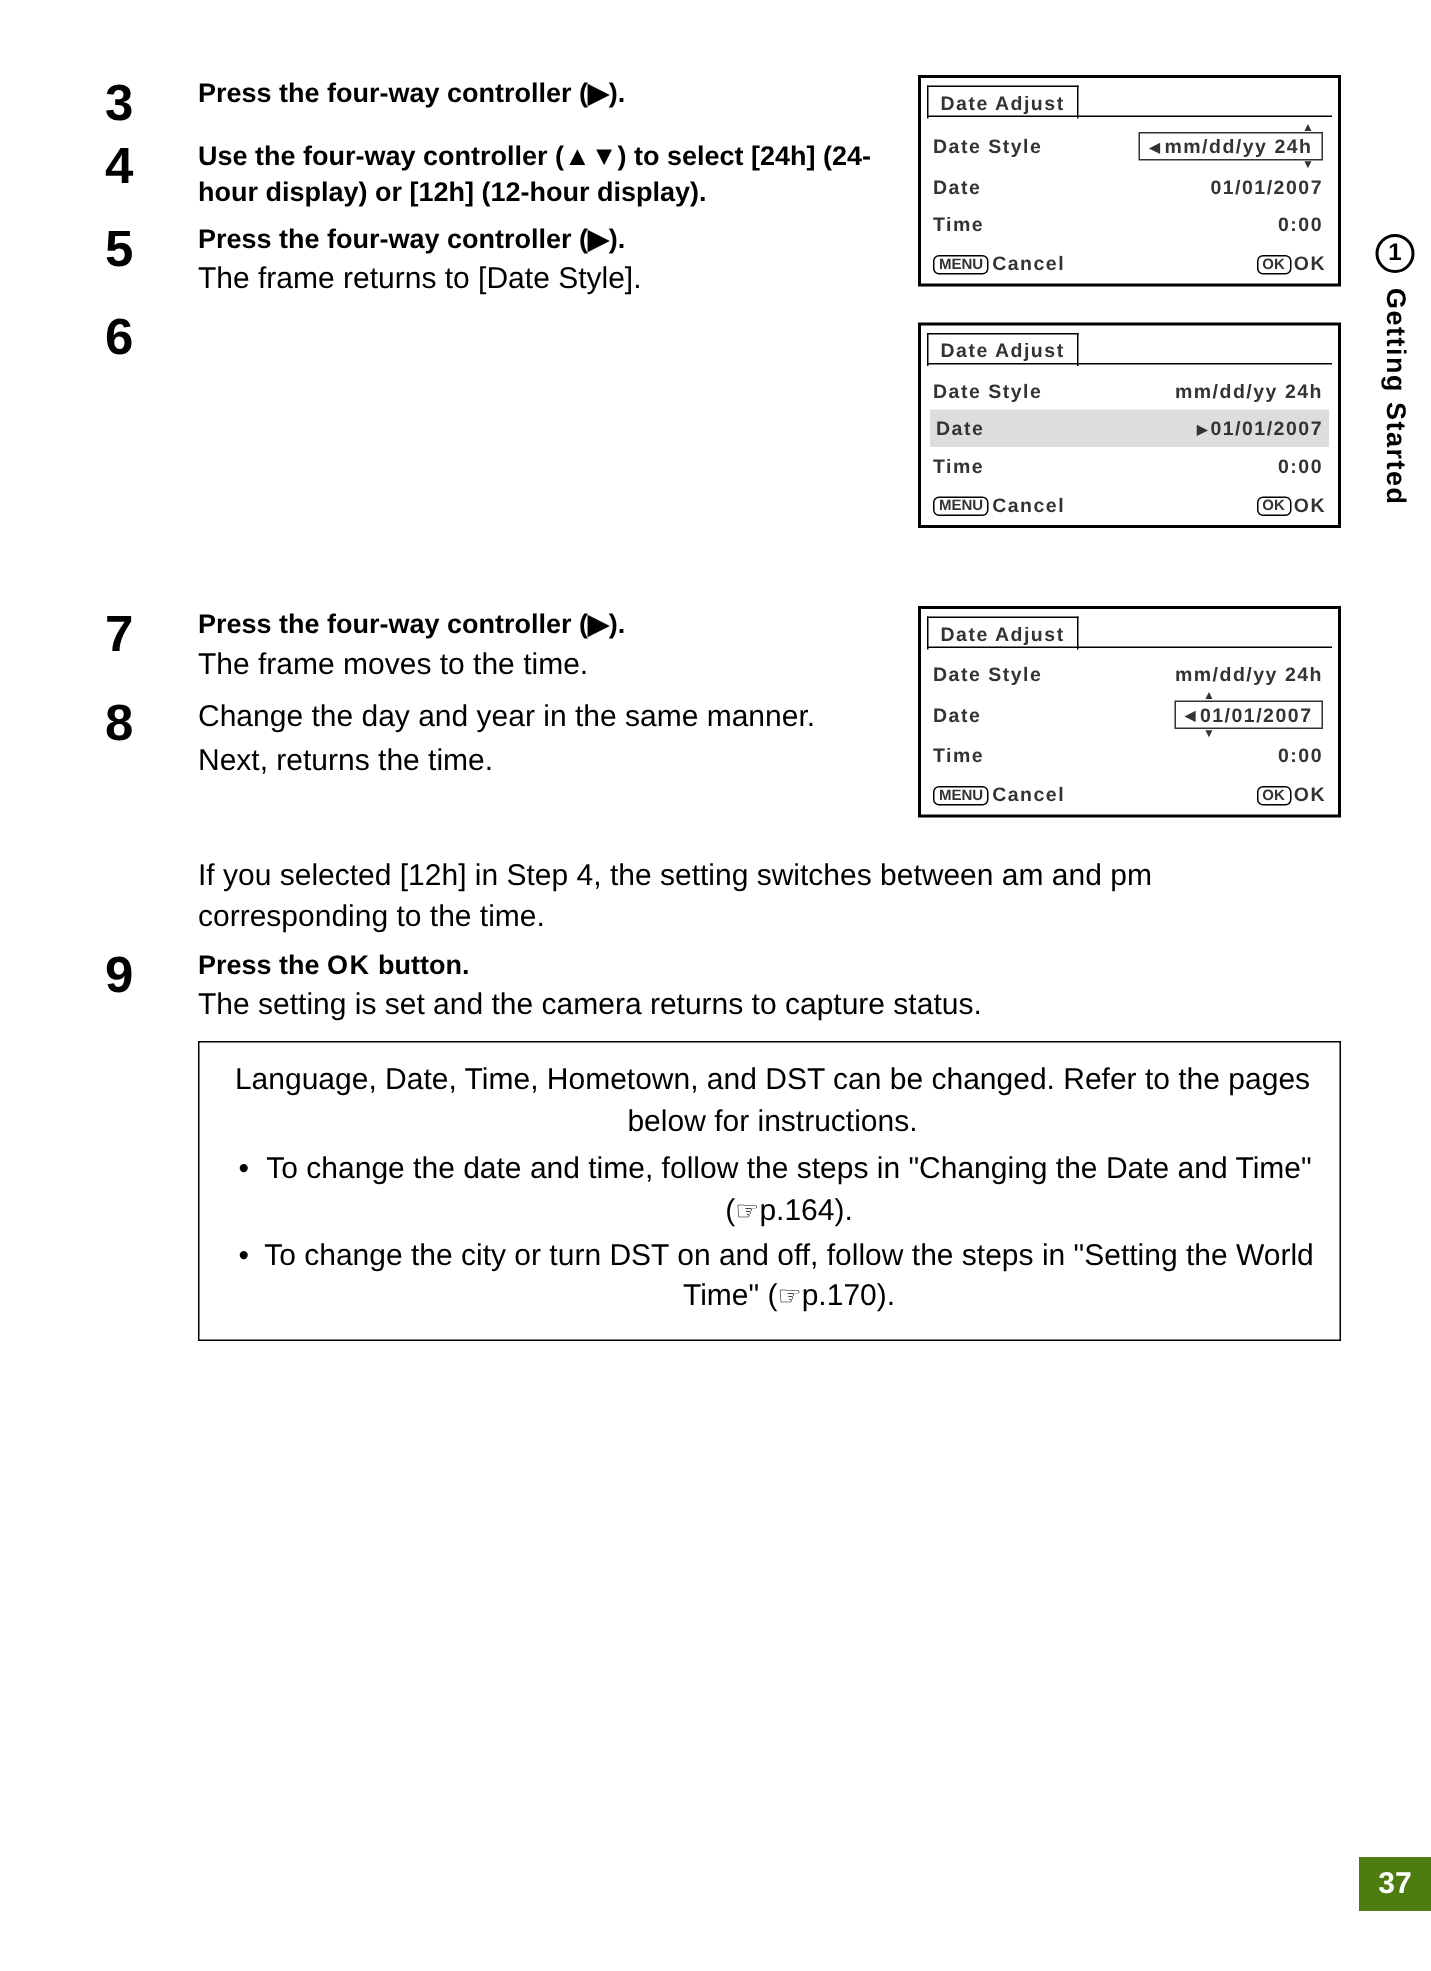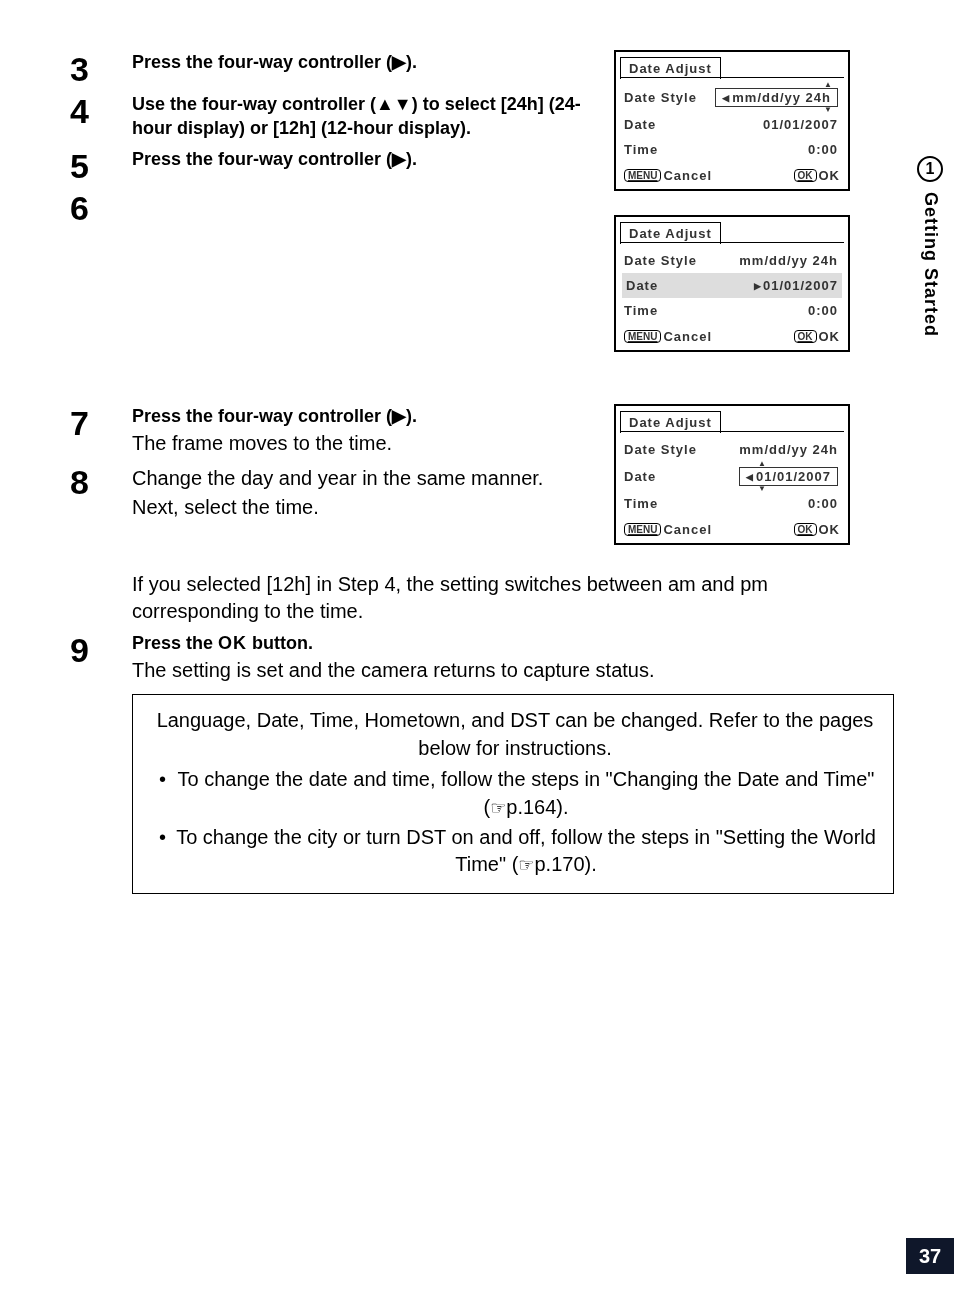--- a/index.html
+++ b/index.html
@@ -39,21 +39,21 @@
     font-size: 18px;
     letter-spacing: 1px;
     margin: 0 auto;
   }
   .page-num-bar {
     position: absolute;
     right: 0;
     bottom: 40px;
     width: 48px;
     height: 36px;
-    background: #0f172a;
+    background: #4d7c0f;
     color: #fff;
     font-weight: bold;
     font-size: 20px;
     display:flex; align-items:center; justify-content:center;
   }
 
   .step-row { display: flex; align-items: flex-start; margin-bottom: 6px; }
   .step-num {
     width: 62px;
     font-size: 34px;
@@ -65,21 +65,21 @@
   .step-body { flex: 1; padding-right: 8px; }
   .step-title { font-size: 18px; font-weight: bold; line-height: 1.35; }
   .step-desc { font-size: 20px; line-height: 1.35; margin-top: 2px; }
 
   .main-col { width: 530px; }
   .two-col { display:flex; gap:14px; }
   .right-col { flex:0 0 auto; }
 
   .lcd {
     border: 2px solid #000;
-    width: 236px;
+    width: 282px;
     font-family: Arial, sans-serif;
     font-size: 13px;
     font-weight: bold;
     color:#333;
     margin-bottom: 24px;
     position: relative;
     letter-spacing: 1px;
   }
   .lcd-tab {
     border: 1px solid #000;
@@ -95,21 +95,21 @@
     border-bottom: 1px solid #000;
     margin: 0 4px 4px 4px;
     height: 0;
     position: relative;
     top:-1px;
   }
   .lcd-row { display:flex; justify-content: space-between; align-items:center; padding: 5px 10px 5px 8px; position: relative; }
   .lcd-row.sel .val-box { border: 1px solid #333; padding: 1px 6px; position:relative; }
   .lcd-row.sel-full { background:#ddd; margin:0 6px; padding-left:4px; padding-right:4px;}
   .lcd-bottom { display:flex; justify-content: space-between; padding: 6px 8px 6px 8px; border-top:0; }
-  .btn-pill { border:1px solid #000; border-radius:4px; padding:0 3px; font-size:10px; letter-spacing:0; display:inline-block; margin-right:2px; vertical-align:1px;text-decoration:underline;}
+  .btn-pill { border:1px solid #000; border-radius:4px; padding:0 3px; font-size:10px; letter-spacing:0; display:inline-block; margin-right:2px; vertical-align:1px;}
   .tri-l::before { content:"◀"; font-size:9px; margin-right:2px; vertical-align:1px;}
   .tri-r::before { content:"▶"; font-size:9px; margin-right:1px; vertical-align:1px;}
   .tri-ud { display:inline-flex; flex-direction:column; line-height:6px; font-size:8px; margin-left:2px; vertical-align:middle; }
 
   .note-box {
     border: 1.5px solid #000;
     padding: 12px 16px 14px 20px;
     font-size: 20px;
     line-height: 1.38;
     margin-top: 10px;
@@ -149,20 +149,21 @@
         <div class="step-num">4</div>
         <div class="step-body">
           <div class="step-title"><span>Use the four-way controller (</span><span>▲▼</span><span>) to select [24h] (24-hour display) or [12h] (12-hour display).</span></div>
         </div>
       </div>
 
       <div class="step-row">
         <div class="step-num">5</div>
         <div class="step-body">
           <div class="step-title"><span>Press the four-way controller (</span><span>▶</span><span>).</span></div>
+          <div class="step-desc">The frame returns to [Date Style].</div>
         </div>
       </div>
 
       <div class="step-row">
         <div class="step-num">6</div>
       </div>
 
     </div>
 
     <div class="right-col">
@@ -229,21 +230,21 @@
         <div class="step-body">
           <div class="step-title"><span>Press the four-way controller (</span><span>▶</span><span>).</span></div>
           <div class="step-desc">The frame moves to the time.</div>
         </div>
       </div>
 
       <div class="step-row">
         <div class="step-num">8</div>
         <div class="step-body">
           <div class="step-desc">Change the day and year in the same manner.</div>
-          <div class="step-desc">Next, select the time.</div>
+          <div class="step-desc">Next, returns the time.</div>
         </div>
       </div>
 
     </div>
 
     <div class="right-col">
 
       <div class="lcd">
         <span class="lcd-tab">Date Adjust</span>
         <div class="lcd-tab-line"></div>

